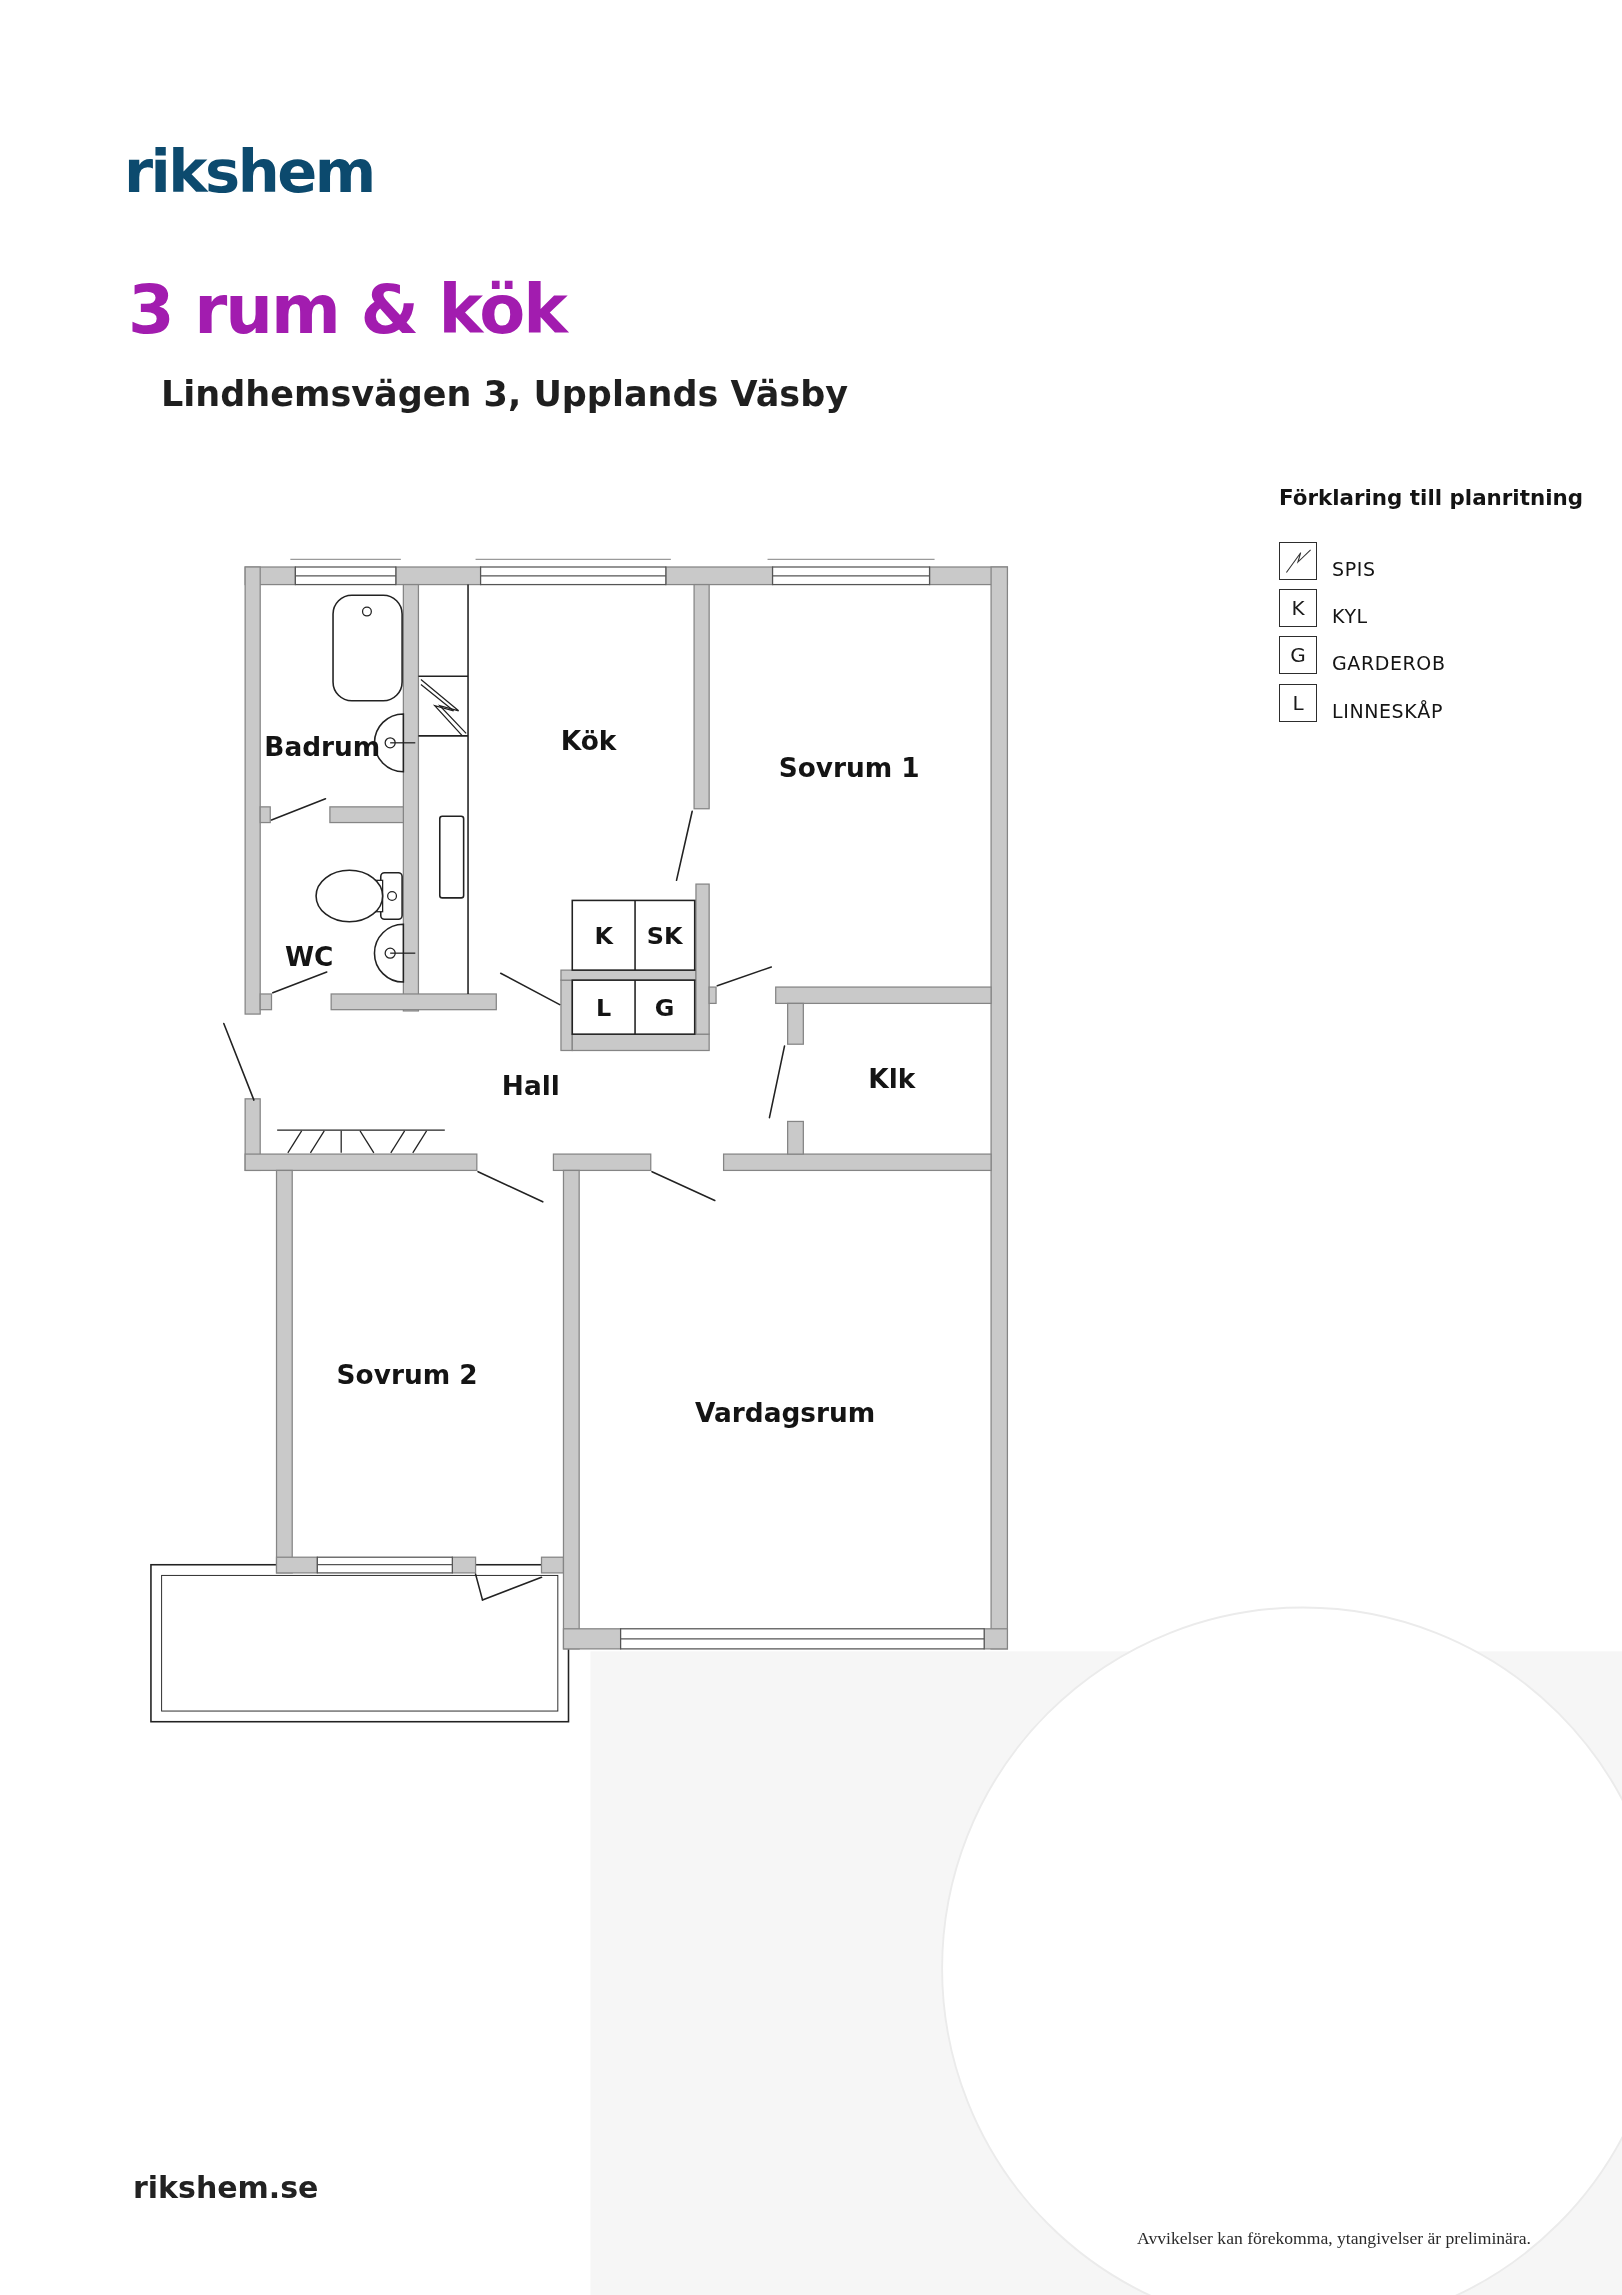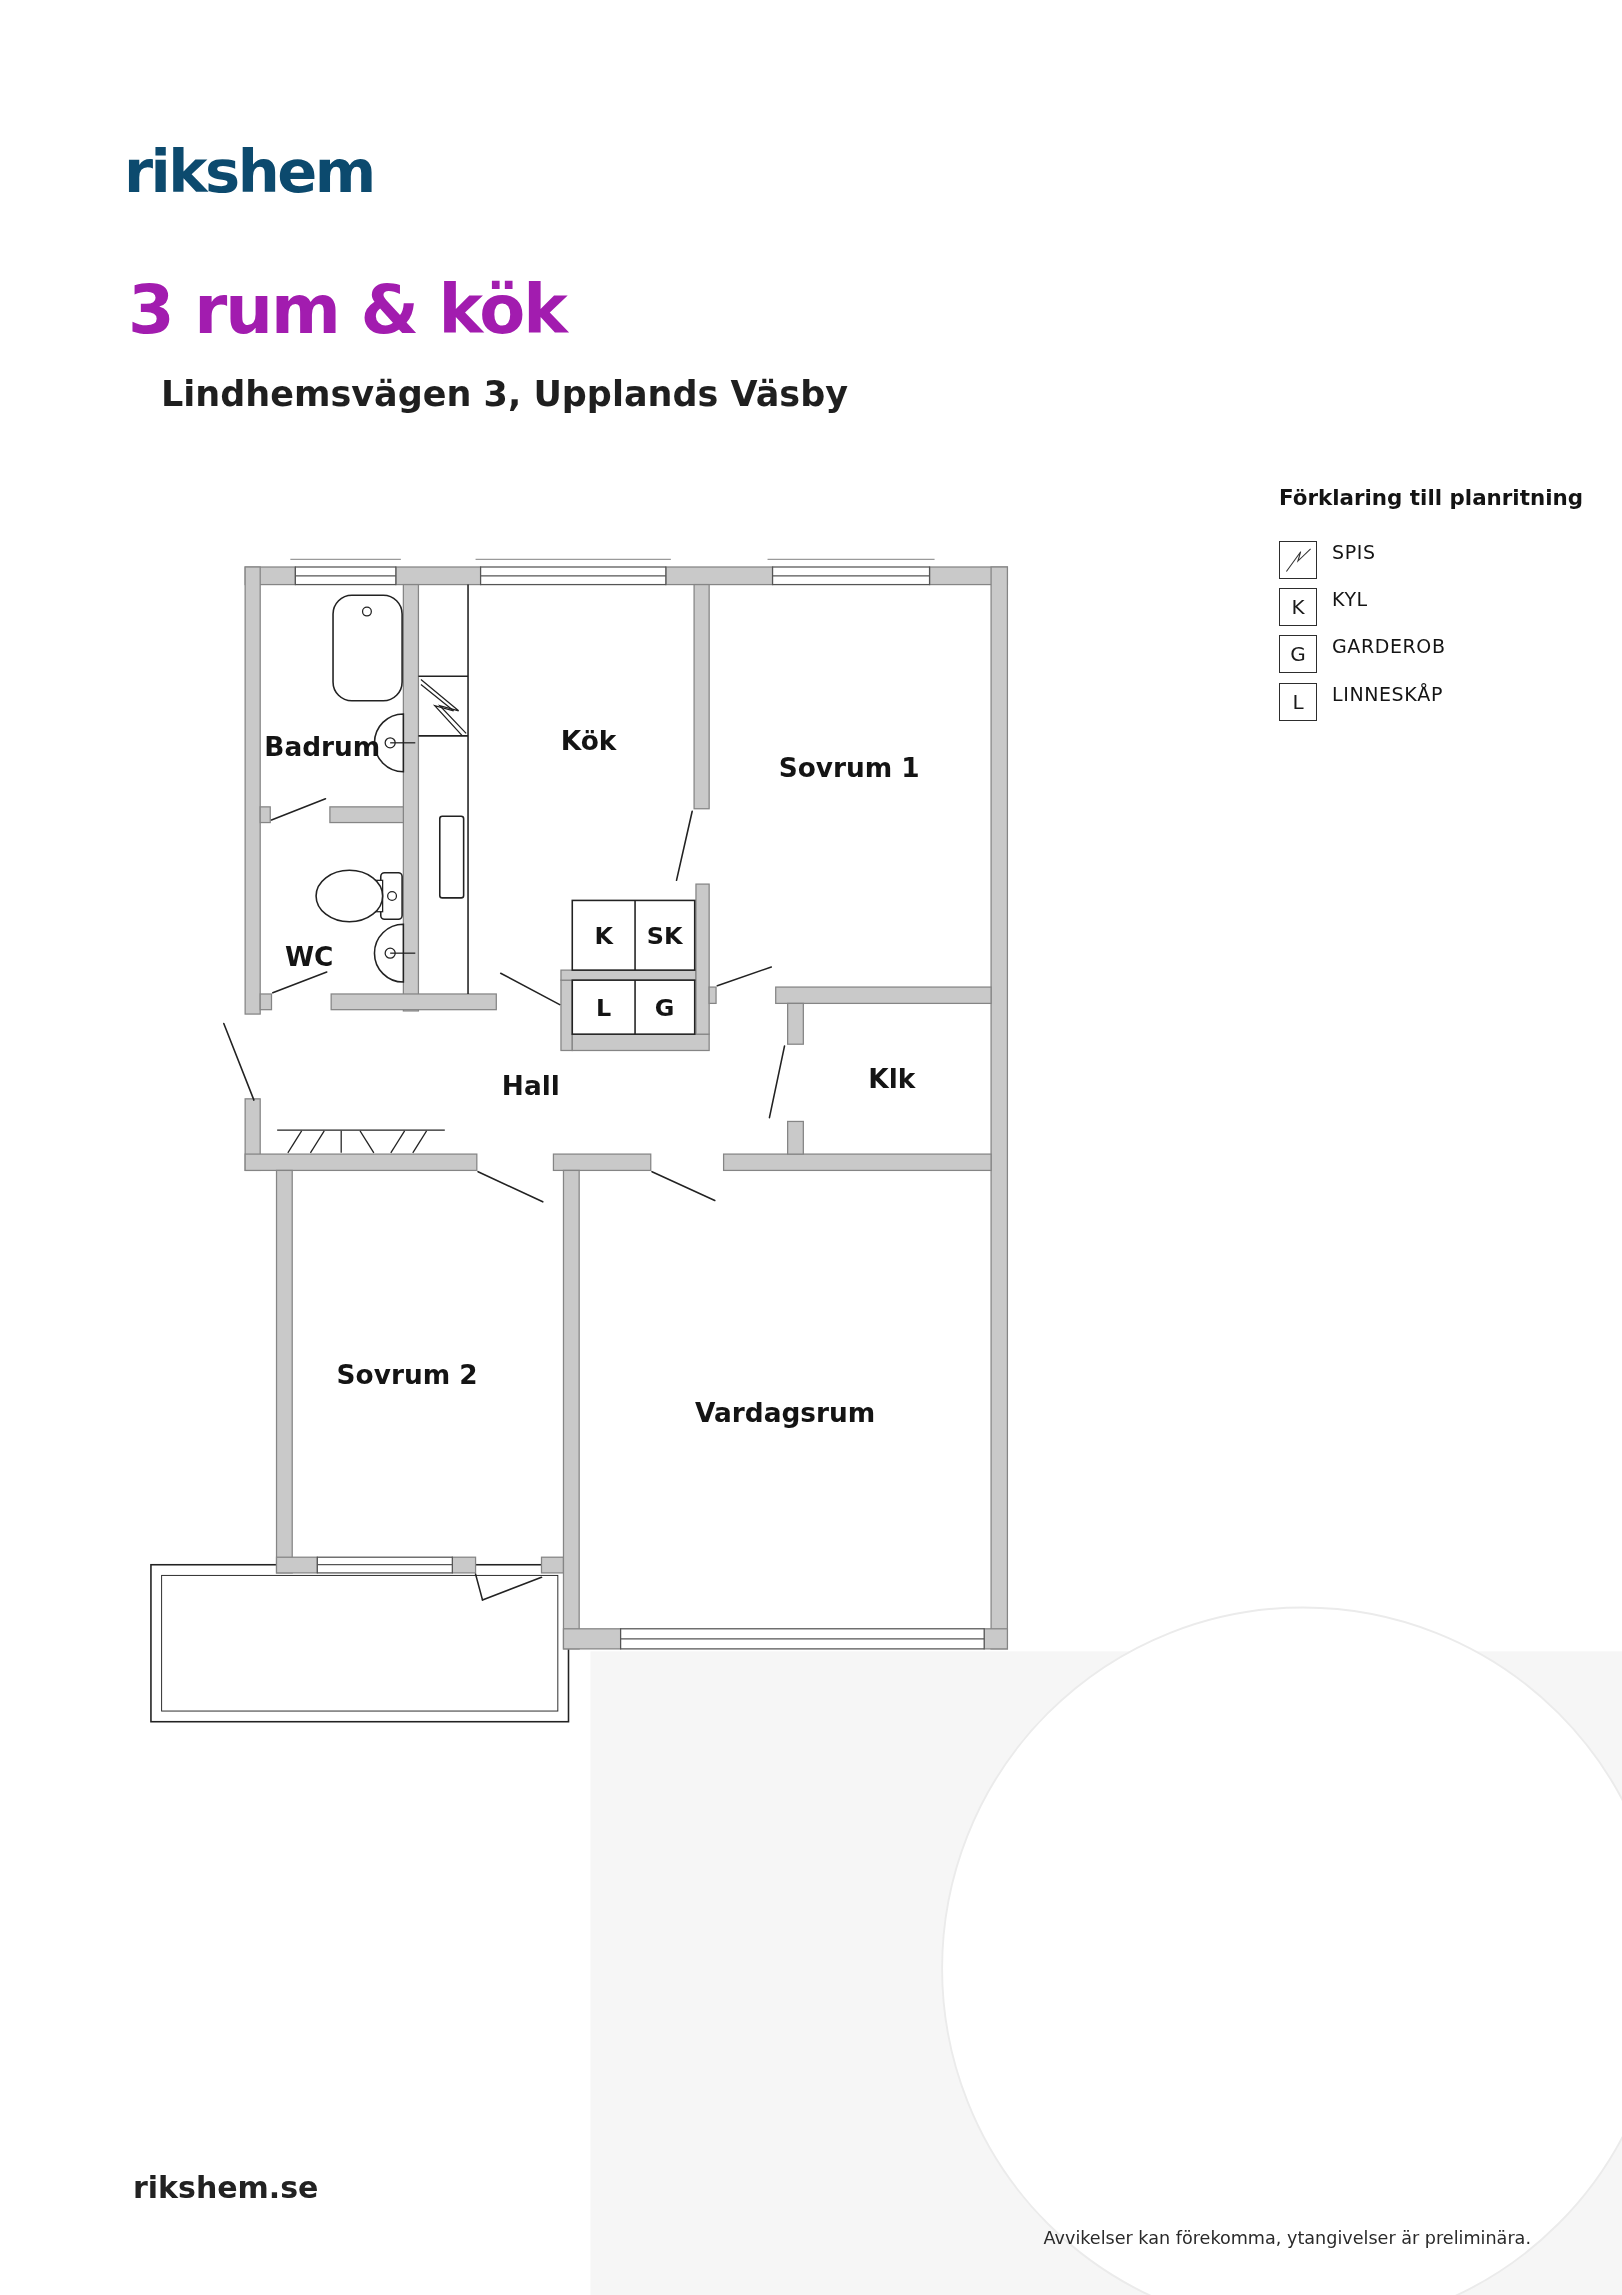--- a/index.html
+++ b/index.html
@@ -23,34 +23,34 @@
     left:142px;top:374px;
     font-size:35px;font-weight:bold;color:#1f1f1f;margin-left:19px;
   }
   #legend{
     left:1279px;top:485px;width:327px;
   }
   #legend .legend-title{
     font-size:21.4px;font-weight:bold;color:#141414;white-space:nowrap;
     margin:0 0 31px 0;
   }
-  .legend-row{display:flex;align-items:flex-start;margin-bottom:8.2px;height:39px;}
+  .legend-row{display:flex;align-items:flex-end;margin-bottom:8.2px;height:39px;}
   .legend-box{
     width:36px;height:36px;border:1.9px solid #2d2d2d;background:#fff;
     display:flex;align-items:center;justify-content:center;
     font-size:20px;color:#1a1a1a;flex:0 0 auto;
   }
   .legend-label{
     margin-left:15px;font-size:19px;color:#141414;letter-spacing:0.6px;white-space:nowrap;
   }
   #site-footer{
     left:123px;top:2170px;font-size:30px;font-weight:bold;color:#222;margin-left:10px;
   }
   #disclaimer{
-    right:92px;top:2228px;font-size:17.6px;color:#2a2a2a;white-space:nowrap;
+    right:92px;top:2228px;font-size:17.6px;color:#2a2a2a;white-space:nowrap;font-family:Liberation Serif, serif;
   }
   svg text{font-family:"DejaVu Sans","Liberation Sans",sans-serif;}
   .room-label{font-size:42px;font-weight:bold;fill:#141414;}
   .closet-label{font-size:38px;font-weight:bold;fill:#141414;}
 </style>
 </head>
 <body>
 
 <div id="page">
 

